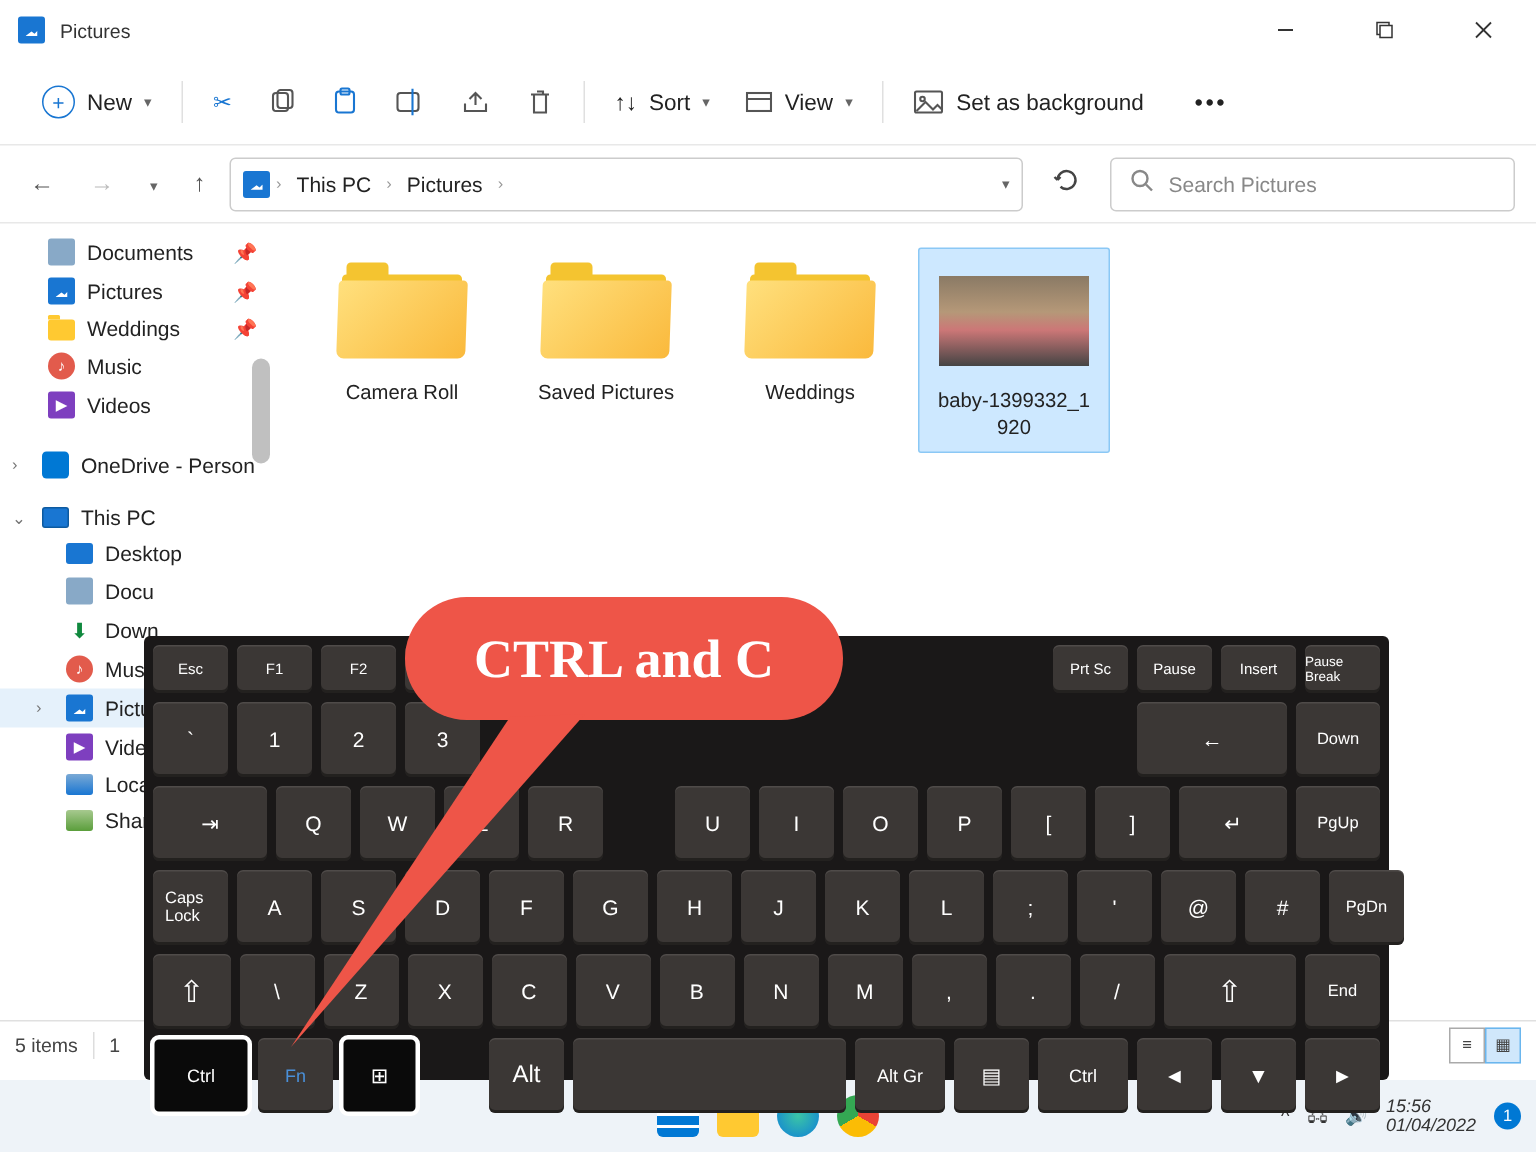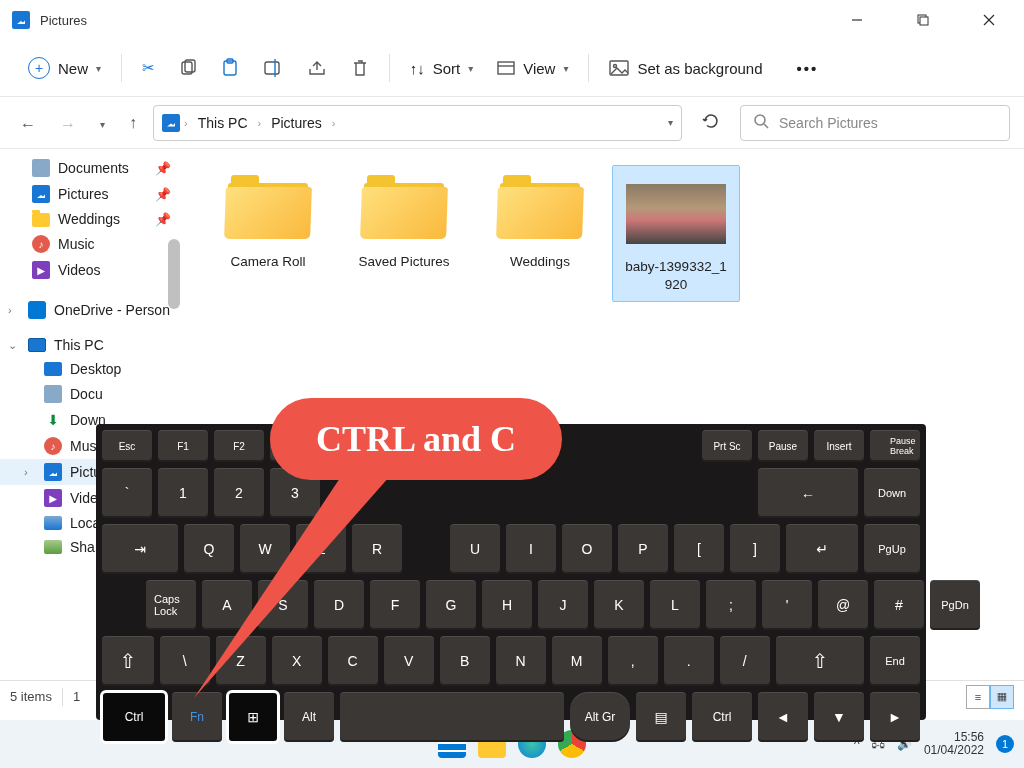--- a/index.html
+++ b/index.html
@@ -75,21 +75,21 @@
 .status .sep2 { width: 1px; height: 18px; background: #ddd; margin: 0 10px; }
 .view-toggle { margin-left: auto; display: flex; }
 .vt-btn { width: 24px; height: 24px; border: 1px solid #aaa; display:flex; align-items:center; justify-content:center; font-size:11px; }
 .vt-btn.active { background: #d0e7fb; border-color: #6ab6ee; }
 
 
 .taskbar { position: absolute; bottom: 0; left:0; right:0; height: 48px; background: #eef3f8; display: flex; align-items:center; justify-content: center; gap: 14px; }
 .task-icons { display: flex; gap: 12px; }
 .task-icon { width: 28px; height: 28px; border-radius: 4px; cursor: pointer; }
 .tray { position: absolute; right: 10px; display: flex; align-items:center; gap: 12px; font-size: 12px; color: #333; }
-.tray .time { text-align: right; line-height: 1.1; }
+.tray .time { text-align: left; line-height: 1.1; font-style: italic; }
 
 
 .keyboard { position: absolute; left: 96px; top: 424px; width: 830px; height: 296px; background: #1a1818; padding: 6px; border-radius: 4px; z-index: 5; }
 .krow { display: flex; gap: 6px; margin-bottom: 6px; }
 .key { background: #3b3735; color: #fff; border-radius: 4px; display: flex; align-items: center; justify-content: center; font-size: 14px; height: 50px; min-width: 50px; position: relative; box-shadow: inset 0 -2px 0 rgba(0,0,0,.4), inset 0 1px 0 rgba(255,255,255,.1); }
 .key.small { width: 36px; height: 32px; font-size: 10px; }
 .key.highlighted { background: #0a0a0a; outline: 3px solid #fff; outline-offset: -1px; }
 
 
 .callout { position: absolute; left: 270px; top: 398px; z-index: 6; font-weight: bold; }
@@ -359,21 +359,21 @@
 <div class="keyboard">
   <div class="krow">
     <div class="key small" style="width:44px;">Esc</div>
     <div class="key small">F1</div>
     <div class="key small">F2</div>
     <div class="key small">F3</div>
     <div style="flex:1"></div>
     <div class="key small">Prt Sc</div>
     <div class="key small">Pause</div>
     <div class="key small">Insert</div>
-    <div class="key small" style="width:48px;font-size:9px;padding-left:20px;">Pause Break</div>
+    <div class="key small" style="width:48px;font-size:9px;">Pause Break</div>
   </div>
   <div class="krow">
     <div class="key">`</div>
     <div class="key">1</div>
     <div class="key">2</div>
     <div class="key">3</div>
     <div style="flex:1"></div>
     <div class="key" style="width:100px;">←</div>
     <div class="key" style="width:56px;font-size:11px;">Down</div>
   </div>
@@ -387,21 +387,21 @@
     <div class="key">U</div>
     <div class="key">I</div>
     <div class="key">O</div>
     <div class="key">P</div>
     <div class="key">[</div>
     <div class="key">]</div>
     <div class="key" style="width:72px;">↵</div>
     <div class="key" style="width:56px;font-size:11px;">PgUp</div>
   </div>
   <div class="krow">
-    <div class="key" style="width:90px;font-size:11px;text-align:left;padding-left:8px;justify-content:flex-start;margin-left:44px;">Caps Lock</div>
+    <div class="key" style="width:90px;font-size:11px;text-align:left;padding-left:8px;justify-content:flex-start;">Caps Lock</div>
     <div class="key">A</div>
     <div class="key">S</div>
     <div class="key">D</div>
     <div class="key">F</div>
     <div class="key">G</div>
     <div class="key">H</div>
     <div class="key">J</div>
     <div class="key">K</div>
     <div class="key">L</div>
     <div class="key">;</div>
@@ -423,23 +423,23 @@
     <div class="key">,</div>
     <div class="key">.</div>
     <div class="key">/</div>
     <div class="key" style="width:120px;font-size:20px;">⇧</div>
     <div class="key" style="width:56px;font-size:11px;">End</div>
   </div>
   <div class="krow">
     <div class="key highlighted" style="width:64px;font-size:12px;">Ctrl</div>
     <div class="key" style="width:50px;font-size:12px;color:#4a90d9;">Fn</div>
     <div class="key highlighted" style="width:50px;">⊞</div>
-    <div class="key" style="width:50px;font-size:12px;">Alt</div>
+    <div class="key" style="width:50px;font-size:16px;margin-left:42px;">Alt</div>
     <div class="key" style="flex:1;"></div>
-    <div class="key" style="width:60px;font-size:12px;border-radius:18px;">Alt Gr</div>
+    <div class="key" style="width:60px;font-size:12px;">Alt Gr</div>
     <div class="key" style="width:50px;">▤</div>
     <div class="key" style="width:60px;font-size:12px;">Ctrl</div>
     <div class="key" style="width:44px;">◄</div>
     <div class="key" style="width:44px;">▼</div>
     <div class="key" style="width:44px;">►</div>
   </div>
 </div>
 
 <div class="callout">
   <div class="bubble">CTRL and C</div>

